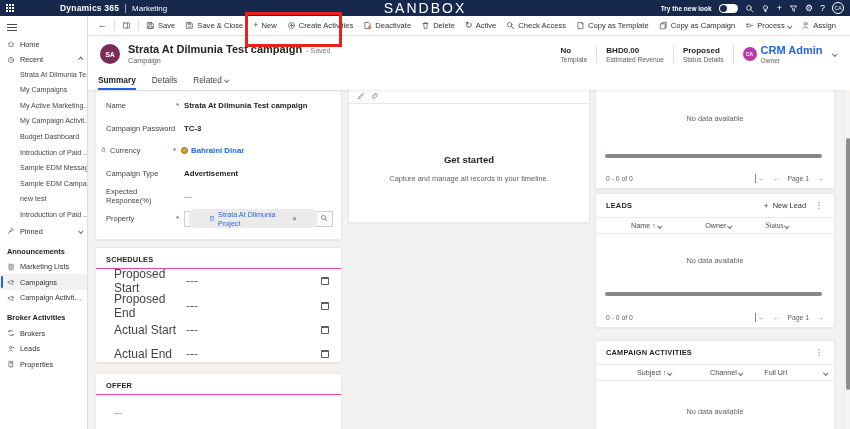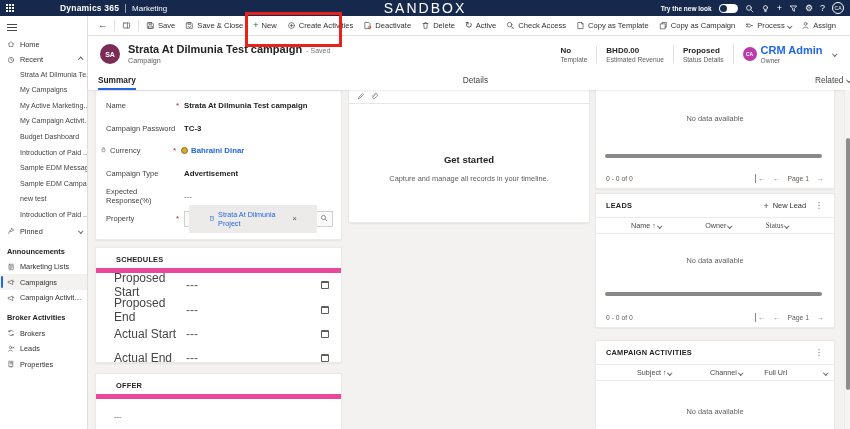--- a/index.html
+++ b/index.html
@@ -61,46 +61,46 @@
   .meta-item { padding:0 9px; border-left:1px solid #e1dfdd; text-align:left; cursor:default; }
   .meta-item:first-child { border-left:none; }
   .meta-val { font-size:8px; font-weight:bold; color:#242424; white-space:nowrap; }
   .meta-lbl { font-size:6.6px; color:#605e5c; white-space:nowrap; margin-top:1px; }
   .owner { display:flex; align-items:center; gap:4px; padding:0 6px 0 9px; border-left:1px solid #e1dfdd; }
   .owner-avatar { width:14px; height:14px; border-radius:50%; background:#bb3bab; color:#fff; font-size:5px; font-weight:bold; display:flex; align-items:center; justify-content:center; }
   .owner .meta-val { color:#2266e3; font-weight:bold; font-size:11px; cursor:pointer; }
   .head-chev { margin:0 6px 0 4px; cursor:pointer; }
 
   
-  .tabs { height:18px; background:#fff; display:flex; align-items:flex-end; padding-left:10px; gap:16px; box-shadow:0 1px 2px rgba(0,0,0,.08); position:relative; z-index:2;justify-content:space-between; }
+  .tabs { height:18px; background:#fff; display:flex; align-items:flex-end; padding-left:10px; gap:16px; box-shadow:0 1px 2px rgba(0,0,0,.08); position:relative; z-index:2; }
   .tab { font-size:8.3px; color:#444; padding-bottom:5px; cursor:pointer; display:flex; align-items:center; gap:3px; }
   .tab.active { font-weight:bold; color:#242424; border-bottom:2px solid #2266e3; padding-bottom:3px; }
 
   
   .content { position:absolute; left:0; right:0; top:74px; bottom:0; background:#f3f2f1; }
   .card { position:absolute; background:#fff; border:1px solid #eceae8; border-radius:2px; box-shadow:0 0.5px 2px rgba(0,0,0,.06); overflow:hidden; }
 
   
   .f-row { display:flex; align-items:center; height:22.7px; padding:0 8px 0 10px; font-size:7.5px; }
   .f-lock { margin:0 3px 0 -6px; }
   .f-lock svg { width:7px; height:7px; stroke:#605e5c; fill:none; stroke-width:1.2; }
   .f-label { width:70px; color:#444; flex:none; }
   .f-req { color:#a4262c; width:8px; flex:none; font-size:8px; }
   .f-value { font-size:7.8px; font-weight:bold; color:#1f1f1f; white-space:nowrap; overflow:hidden; }
   .f-value.dash { font-weight:normal; color:#605e5c; }
   .f-link { color:#2266e3; font-weight:bold; display:flex; align-items:center; gap:3px; cursor:pointer; }
   .coin { width:7px; height:7px; border-radius:50%; background:#d9a92c; border:1px solid #8a6d1d; display:inline-block; }
   .lookup { display:flex; align-items:center; height:16px; background:#fafafa; border:1px solid #d2d0ce; flex:1; padding:0 4px; gap:3px; }
-  .chip { display:flex; align-items:center; gap:3px; background:#edebe9; height:28px; padding:0 20px; font-size:7.2px; color:#2266e3; cursor:pointer; }
+  .chip { display:flex; align-items:center; gap:3px; background:#edebe9; height:19px; padding:0 20px; font-size:7.2px; color:#2266e3; cursor:pointer;border-radius:6px; }
   .chip svg { width:7px; height:7px; stroke:#2266e3; fill:none; stroke-width:1.2; }
   .chip .x { color:#555; font-size:8px; cursor:pointer; }
   .lookup .mag { margin-left:auto; }
   .lookup .mag svg { width:8px; height:8px; stroke:#605e5c; fill:none; stroke-width:1.3; }
 
-  .sec-title { font-size:7.4px; font-weight:bold; color:#242424; padding:7px 20px 4px; border-bottom:5px solid #ec4899; letter-spacing:.2px; }
+  .sec-title { font-size:7.4px; font-weight:bold; color:#242424; padding:7px 10px 4px; border-bottom:1px solid #ec4899; letter-spacing:.2px; }
   .s-row { display:flex; align-items:center; height:24.4px; padding:0 12px 0 18px; font-size:12px; }
   .s-label { width:72px; color:#444; flex:none; }
   .s-value { color:#605e5c; flex:1; }
   .cal { width:8px; height:8px; border:1px solid #605e5c; border-top:2.5px solid #605e5c; border-radius:1px; cursor:pointer; }
 
   
   .note-row { display:flex; align-items:center; height:16px; padding:0 8px; border-bottom:1px solid #e8e6e4; gap:5px; }
   .note-row svg { width:8px; height:8px; stroke:#605e5c; fill:none; stroke-width:1.2; stroke-linecap:round; flex:none; }
   .note-input { border:none; outline:none; flex:1; font-size:7.6px; color:#605e5c; font-family:"Liberation Sans",sans-serif; background:transparent; }
   .gs-title { text-align:center; font-size:9.5px; font-weight:bold; color:#242424; margin-top:50px; }

